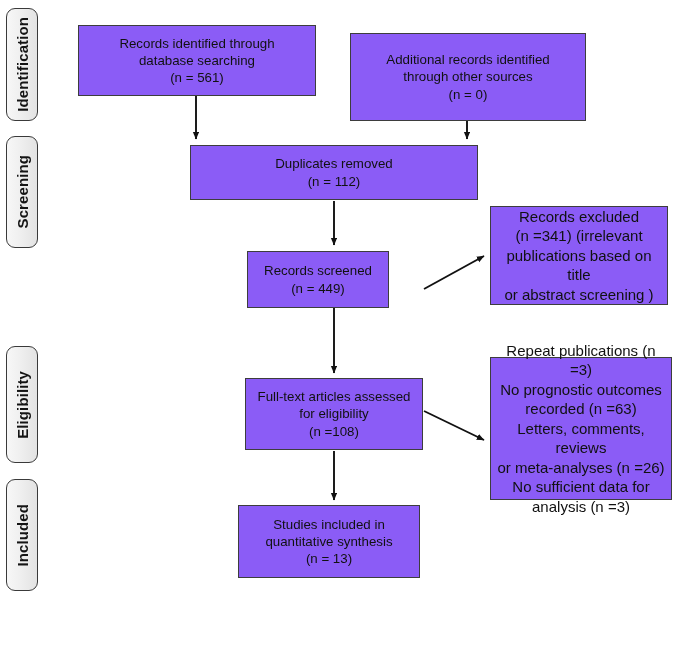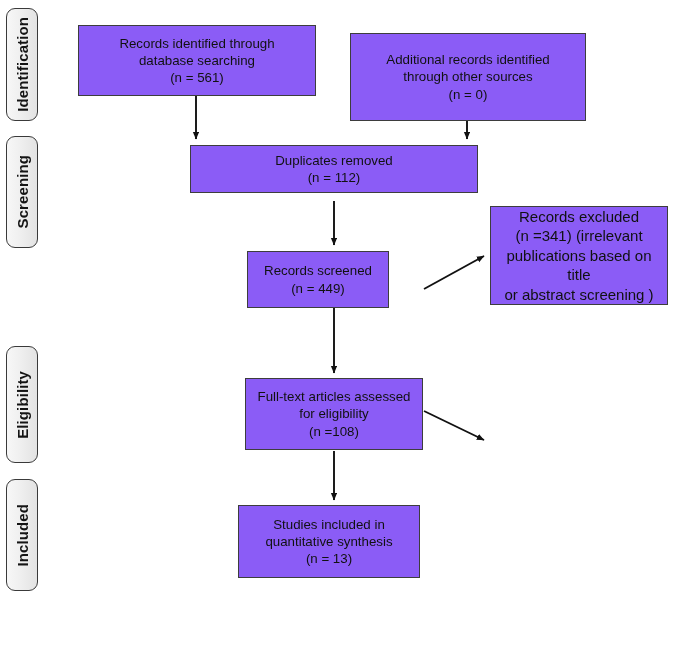--- a/index.html
+++ b/index.html
@@ -121,21 +121,21 @@
 database searching
 (n = 561)</span>
   </div>
 
   <div class="flow-box" style="left:350px; top:33px; width:236px; height:88px;">
     <span class="box-text">Additional records identified
 through other sources
 (n = 0)</span>
   </div>
 
-  <div class="flow-box" style="left:190px; top:145px; width:288px; height:48px;">
+  <div class="flow-box" style="left:190px; top:145px; width:288px; height:55px;">
     <span class="box-text">Duplicates removed
 (n = 112)</span>
   </div>
 
   <div class="flow-box" style="left:247px; top:251px; width:142px; height:57px;">
     <span class="box-text">Records screened
 (n = 449)</span>
   </div>
 
   <div class="flow-box tight" style="left:490px; top:206px; width:178px; height:99px;">
@@ -144,20 +144,29 @@
 publications based on title
 or abstract screening )</span>
   </div>
 
   <div class="flow-box" style="left:245px; top:378px; width:178px; height:72px;">
     <span class="box-text">Full-text articles assessed
 for eligibility
 (n =108)</span>
   </div>
 
+  <div class="flow-box tight" style="left:490px; top:357px; width:182px; height:143px;">
+    <span class="box-text">Repeat publications (n =3)
+No prognostic outcomes
+recorded (n =63)
+Letters, comments, reviews
+or meta-analyses (n =26)
+No sufficient data for
+analysis (n =3)</span>
+  </div>
 
   <div class="flow-box" style="left:238px; top:505px; width:182px; height:73px;">
     <span class="box-text">Studies included in
 quantitative synthesis
 (n = 13)</span>
   </div>
 
 </div>
 
 </body></html>

